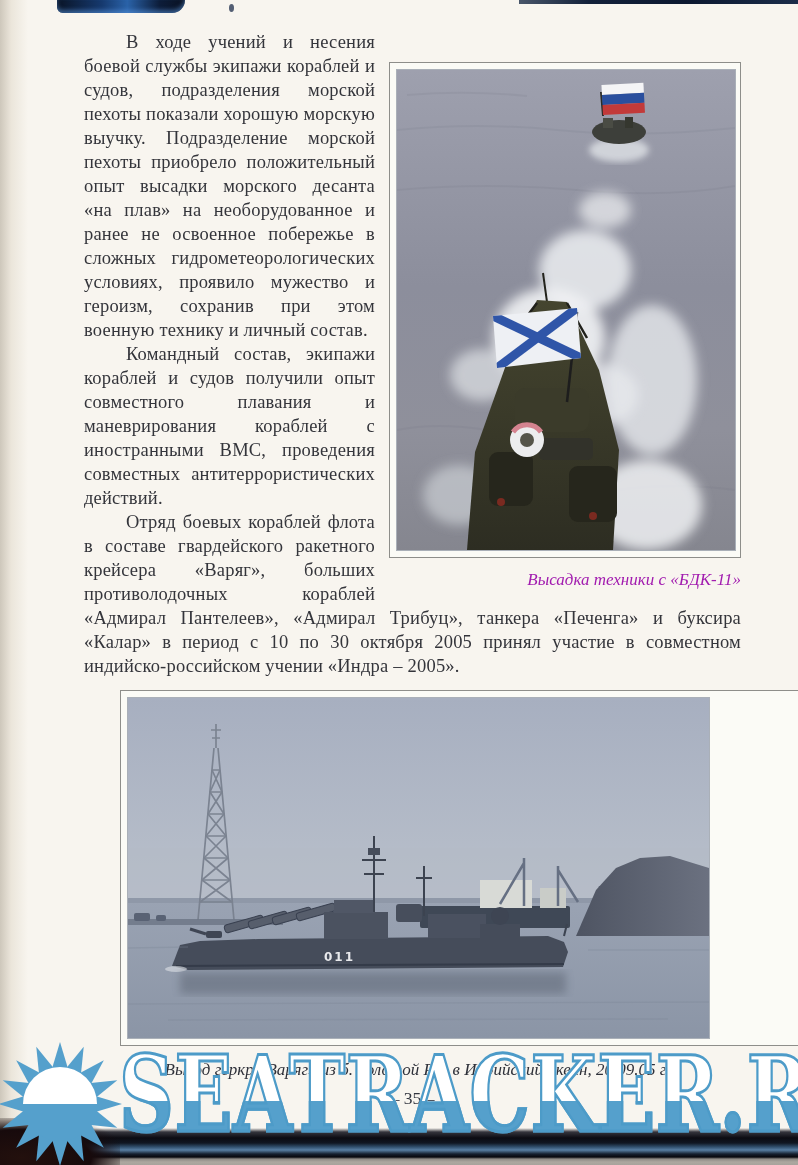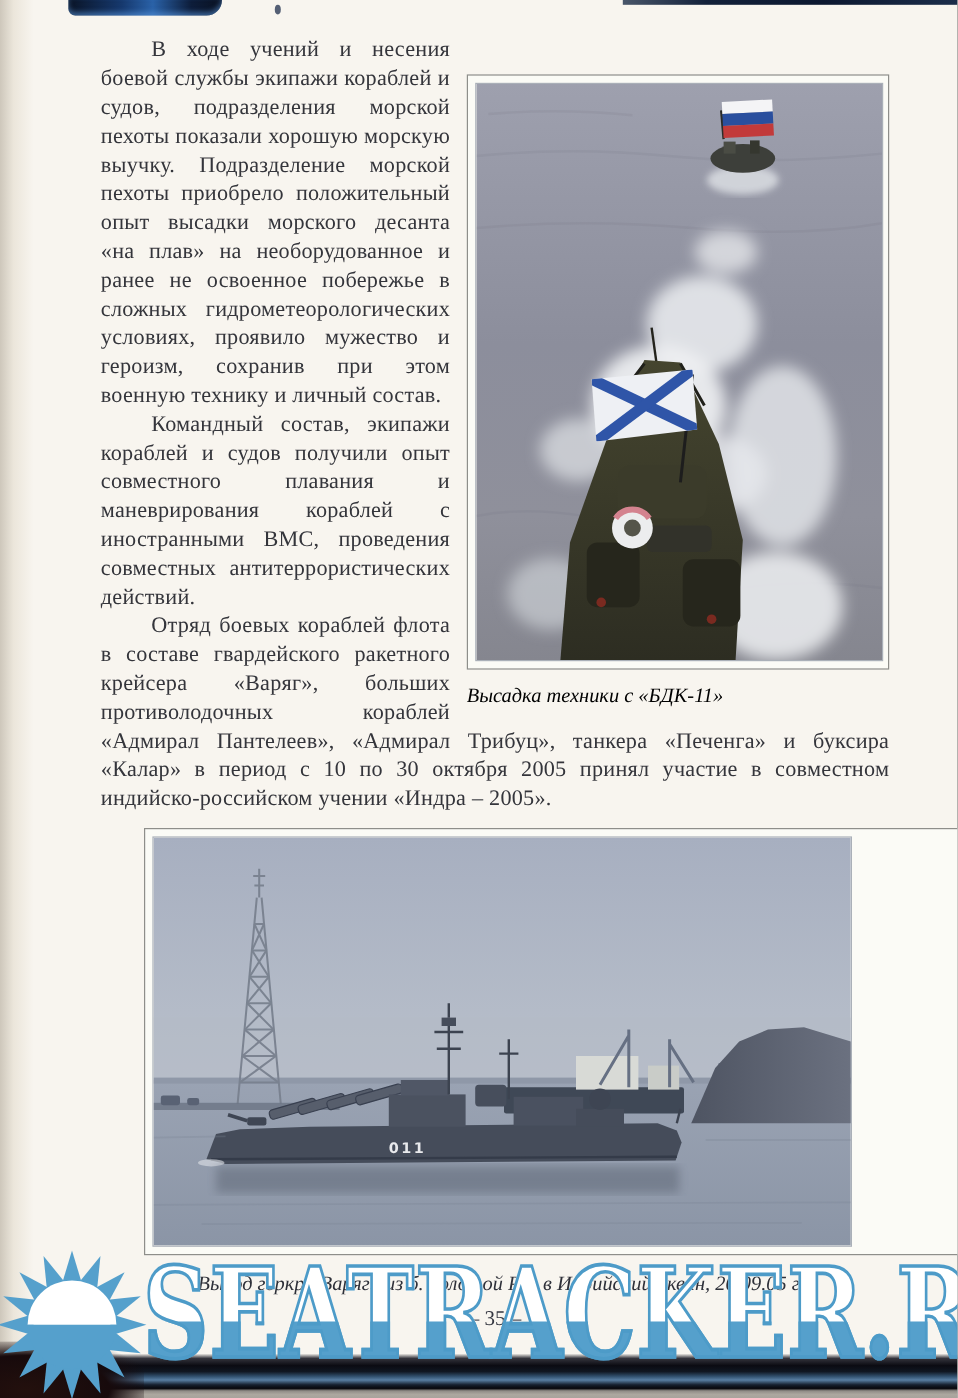--- a/index.html
+++ b/index.html
@@ -25,22 +25,22 @@
     background:radial-gradient(ellipse at 18% 85%,#23100d 0%,#170a0c 50%,rgba(18,9,10,0) 78%);}
   
   .content{position:absolute;left:84px;top:30px;width:657px;}
   .content p{margin:0;text-align:justify;font-size:18.5px;line-height:24px;
     color:#34353b;text-indent:42px;letter-spacing:.2px;}
   figure{margin:0;}
   .fig1{float:right;width:352px;margin:32px 0 8px 14px;}
   .fig2{clear:both;width:702px;margin:12px 0 0 36px;}
   .frame{border:1px solid #8e8e8a;background:#fbfbf6;padding:6px;}
   .frame svg{display:block;border:1px solid #aab0b8;}
-  figcaption{font-style:italic;font-size:17px;line-height:20px;text-align:left;
-    margin-top:12px;color:#000000;text-indent:0;}
+  figcaption{font-style:italic;font-size:17px;line-height:20px;text-align:right;
+    margin-top:12px;color:#a21caf;text-indent:0;}
   .page-number{width:657px;text-align:center;font-size:17.5px;color:#333640;margin-top:8px;}
   
   .wm-text{position:absolute;left:119px;top:1043px;z-index:60;pointer-events:none;
     font-family:"DejaVu Serif",serif;font-weight:700;font-size:104px;line-height:1;
     letter-spacing:1px;white-space:nowrap;transform:scaleX(.73);transform-origin:0 0;
     background:linear-gradient(to bottom,#ffffff 0 56%,#55a0cc 56% 100%);
     -webkit-background-clip:text;background-clip:text;color:transparent;
     -webkit-text-stroke:3px #4d9bc8;}
   .wm-sun{position:absolute;left:-16px;top:1028px;z-index:61;pointer-events:none;}
 </style>

